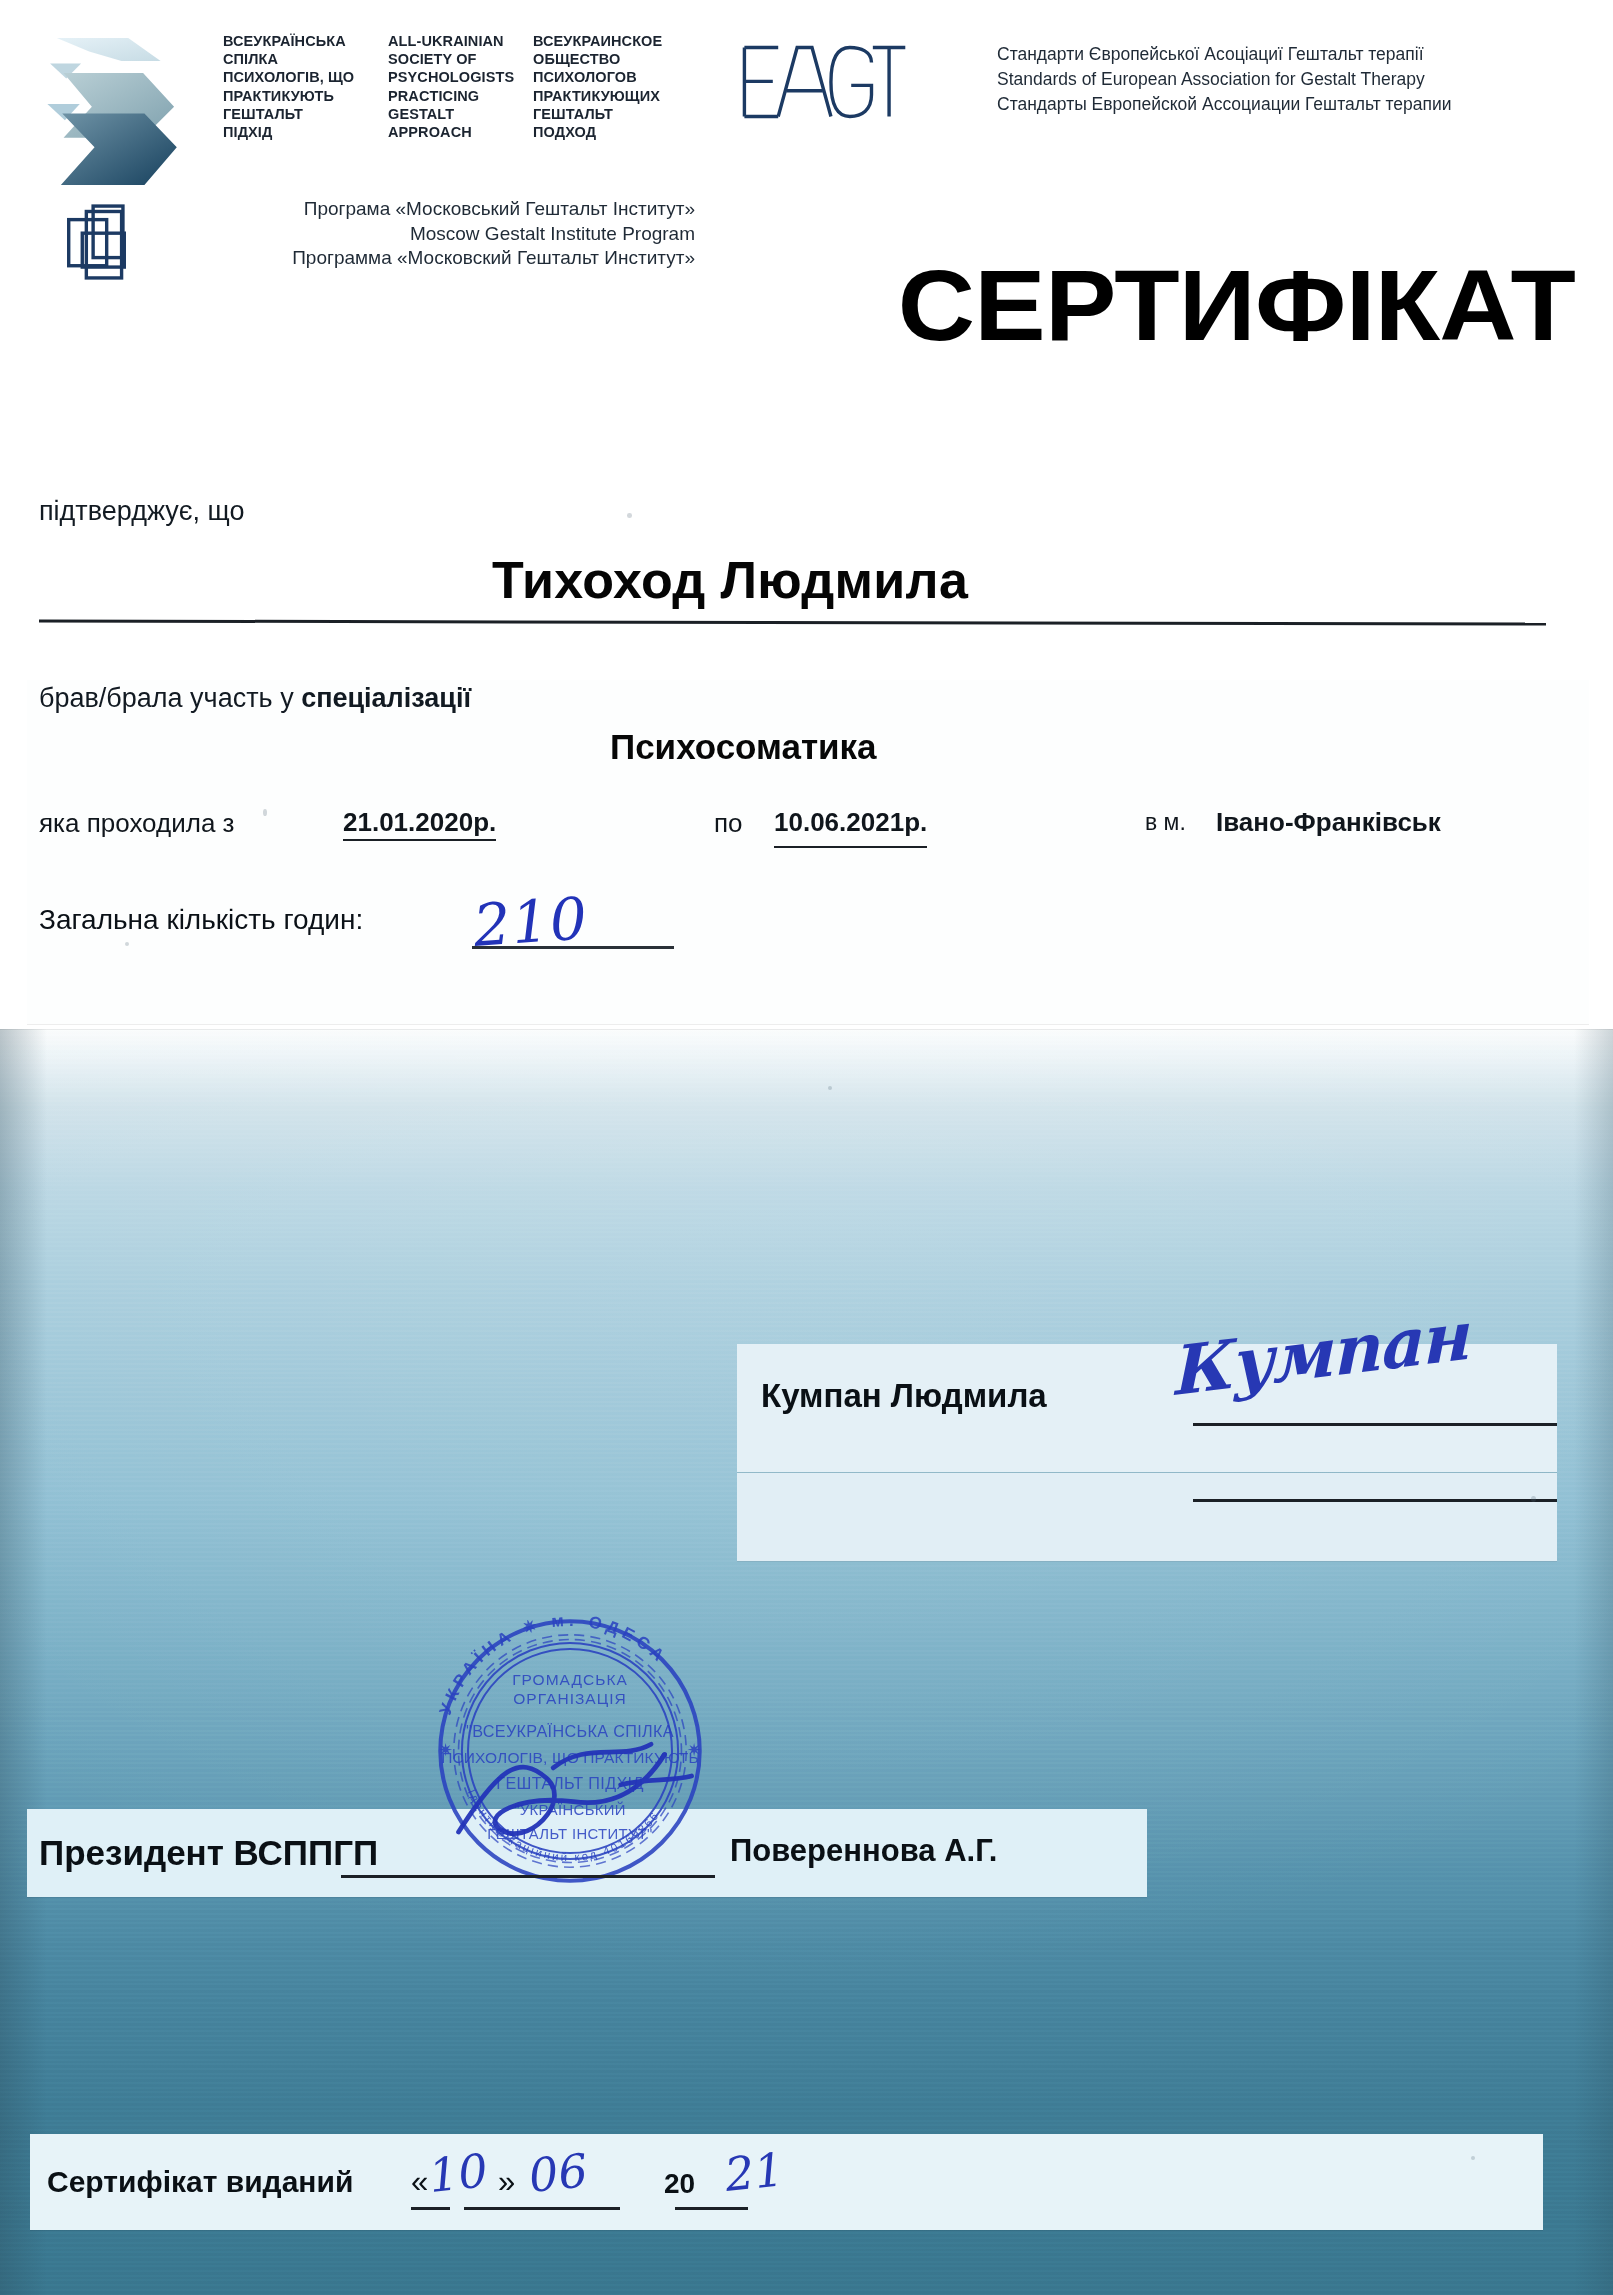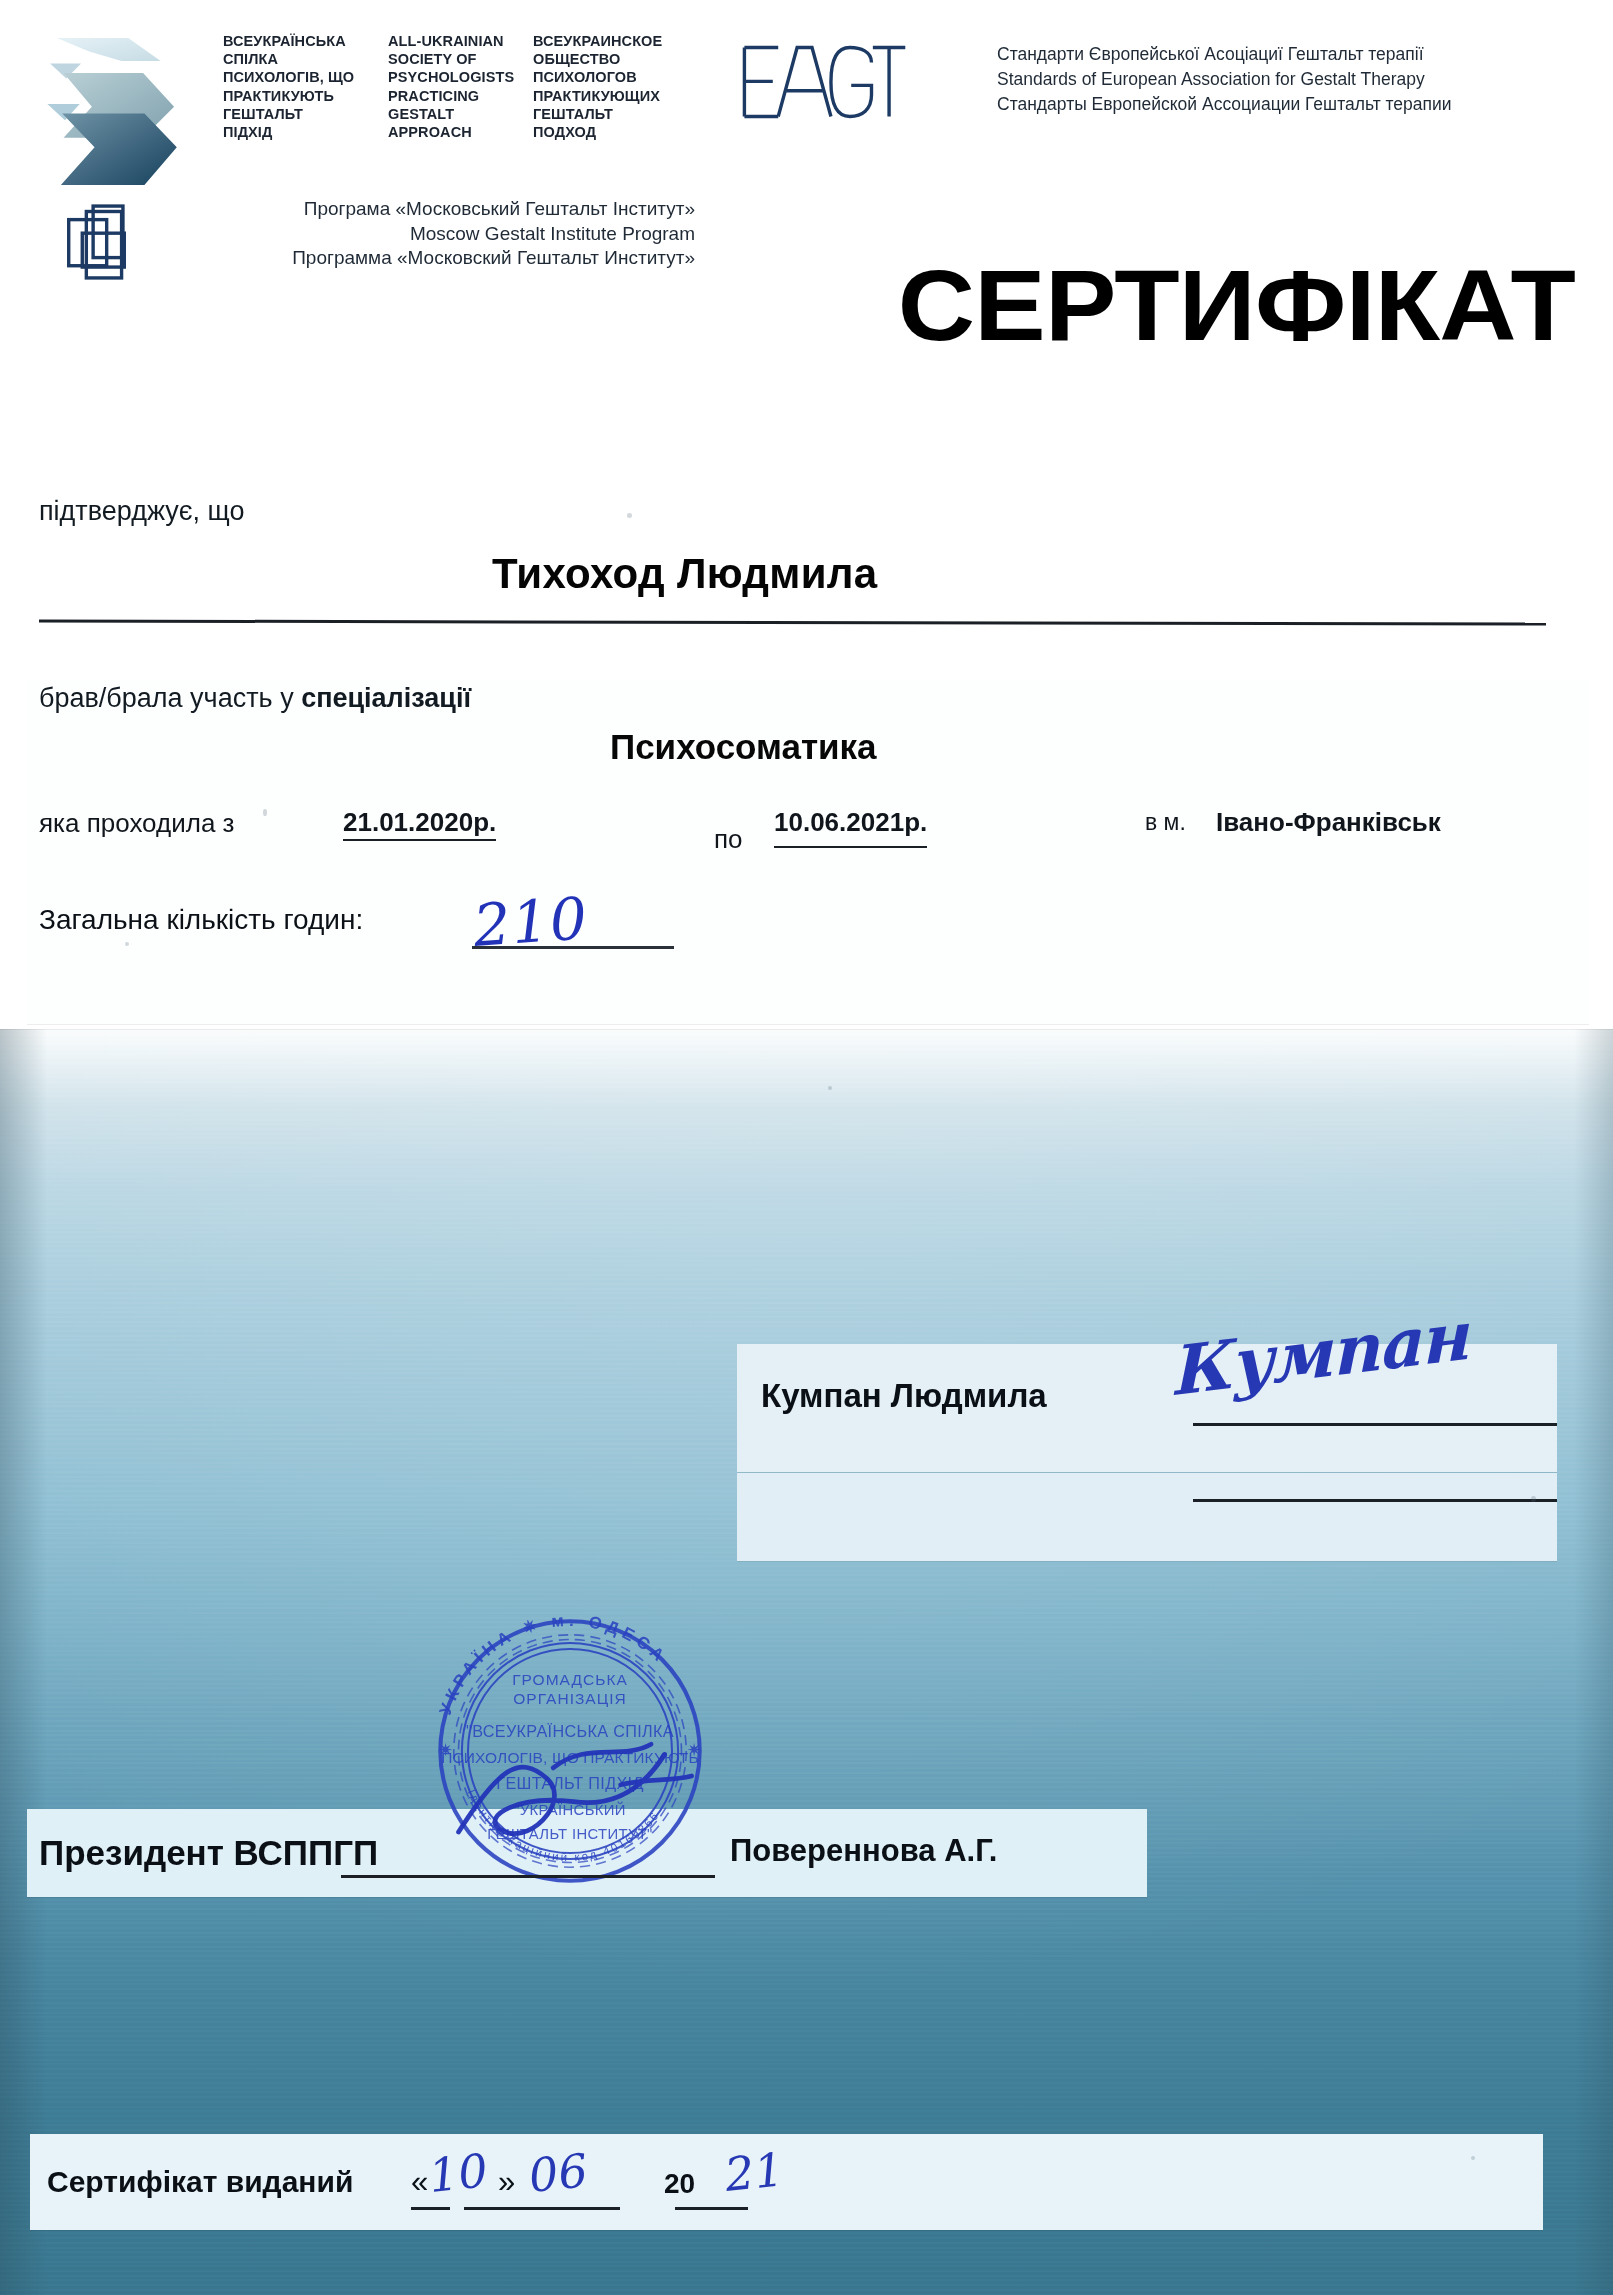--- a/index.html
+++ b/index.html
@@ -89,39 +89,39 @@
     font-family:"Liberation Sans","DejaVu Sans",sans-serif;
     transform:scaleX(1.06);transform-origin:right center;
     white-space:nowrap;
   }
 
   
   .confirms{position:absolute;left:39px;top:496px;font-size:27px;color:#121a22;}
 
   .recipient{
     position:absolute;left:492px;top:550px;
-    font-size:42px;font-weight:800;letter-spacing:0.3px;color:#050505;
+    font-size:52px;font-weight:800;letter-spacing:0.3px;color:#050505;
     white-space:nowrap;
   }
   .rule{position:absolute;background:#1b2026;height:3.4px;}
   .rule.r-name{left:39px;top:621px;width:1507px;transform:rotate(0.12deg);}
 
   .participated{position:absolute;left:39px;top:683px;font-size:27px;color:#121a22;}
   .participated b{font-weight:800;}
 
   .spec-name{
     position:absolute;left:610px;top:727px;
     font-size:35px;font-weight:800;color:#070707;white-space:nowrap;
   }
 
   .daterow{position:absolute;left:39px;top:808px;width:1504px;height:35px;font-size:26px;}
   .daterow span{position:absolute;white-space:nowrap;}
   .d-pre {left:0px;   top:0;}
   .d-from{left:304px; top:-1.3px; font-weight:800; border-bottom:2.7px solid #1b2026; padding-bottom:1.3px;}
-  .d-po  {left:675px;top:16px;}
+  .d-po  {left:675px;top:0;}
   .d-to  {left:735px;top:-1.3px; font-weight:800; border-bottom:2.7px solid #1b2026; padding-bottom:8px;}
   .d-vm  {left:1106px;top:1.3px;font-size:23px;}
   .d-city{left:1177px;top:-0.7px; font-weight:800;}
 
   .hours-label{position:absolute;left:39px;top:904px;font-size:28px;font-weight:400;color:#0b1117;}
   .hours-rule{position:absolute;left:472px;top:946px;width:202px;height:3.4px;background:#2a3138;}
   .hours-val{
     position:absolute;left:476px;top:892px;
     font-size:58px;color:#2233b8;
     font-family:"DejaVu Serif","Liberation Serif",serif;

